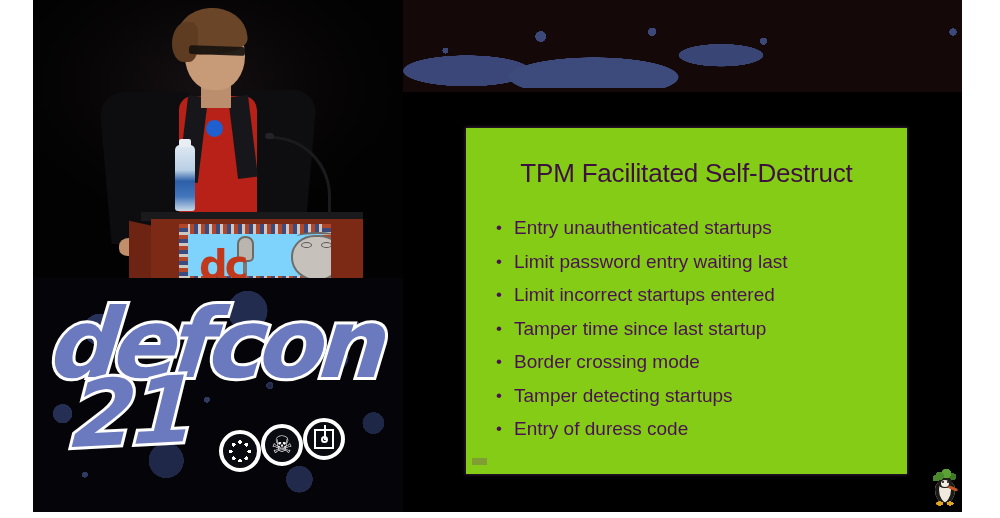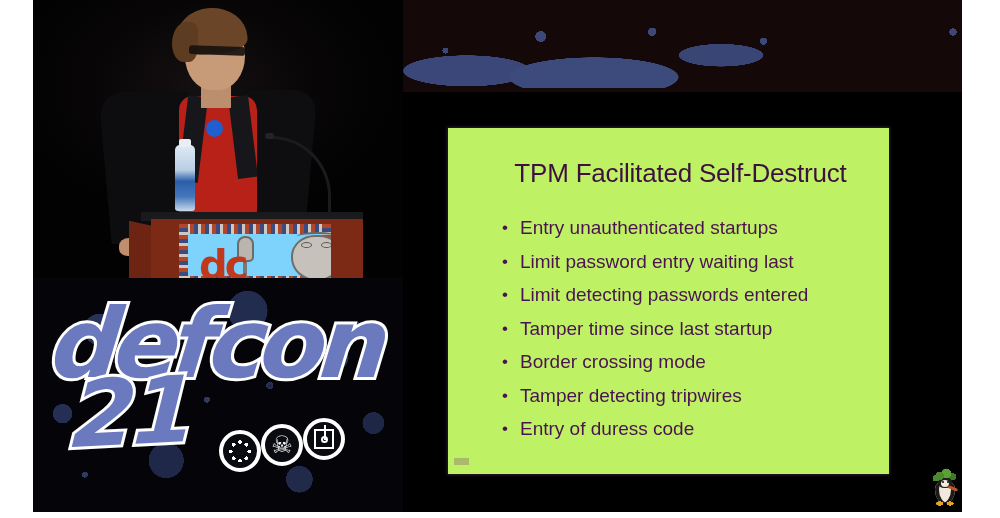--- a/index.html
+++ b/index.html
@@ -412,26 +412,25 @@
 
   
   .slide-area {
     position: absolute;
     left: 370px; top: 92px;
     width: 559px; height: 420px;
     background: #000000;
   }
   .slide {
     position: absolute;
-    left: 45px; top: 36px;
+    left: 63px; top: 36px;
     width: 441px; height: 346px;
-    background: #bef264;
+    background: #84cc16;
     box-shadow: 0 0 3px 1px rgba(200,120,220,.25);
     overflow: hidden;
-    padding-left: 24px;
   }
   .slide-title {
     margin: 30px 0 0 0;
     text-align: center;
     font-size: 26px;
     font-weight: 400;
     color: #3d1040;
     font-family: "Liberation Sans", sans-serif;
     letter-spacing: -0.2px;
   }
@@ -604,24 +603,24 @@
       <div class="top-splat-tail"></div>
     </div>
 
     <div class="slide-area">
       <div class="slide">
         <h1 class="slide-title">TPM Facilitated Self-Destruct</h1>
 
         <ul class="slide-bullets">
           <li>Entry unauthenticated startups</li>
           <li>Limit password entry waiting last</li>
-          <li>Limit detecting passwords entered</li>
+          <li>Limit incorrect startups entered</li>
           <li>Tamper time since last startup</li>
           <li>Border crossing mode</li>
-          <li>Tamper detecting tripwires</li>
+          <li>Tamper detecting startups</li>
           <li>Entry of duress code</li>
         </ul>
 
         <div class="slide-artifact"></div>
       </div>
     </div>
 
     <div class="mascot">
       <div class="mascot-body"></div>
       <div class="mascot-head"></div>

